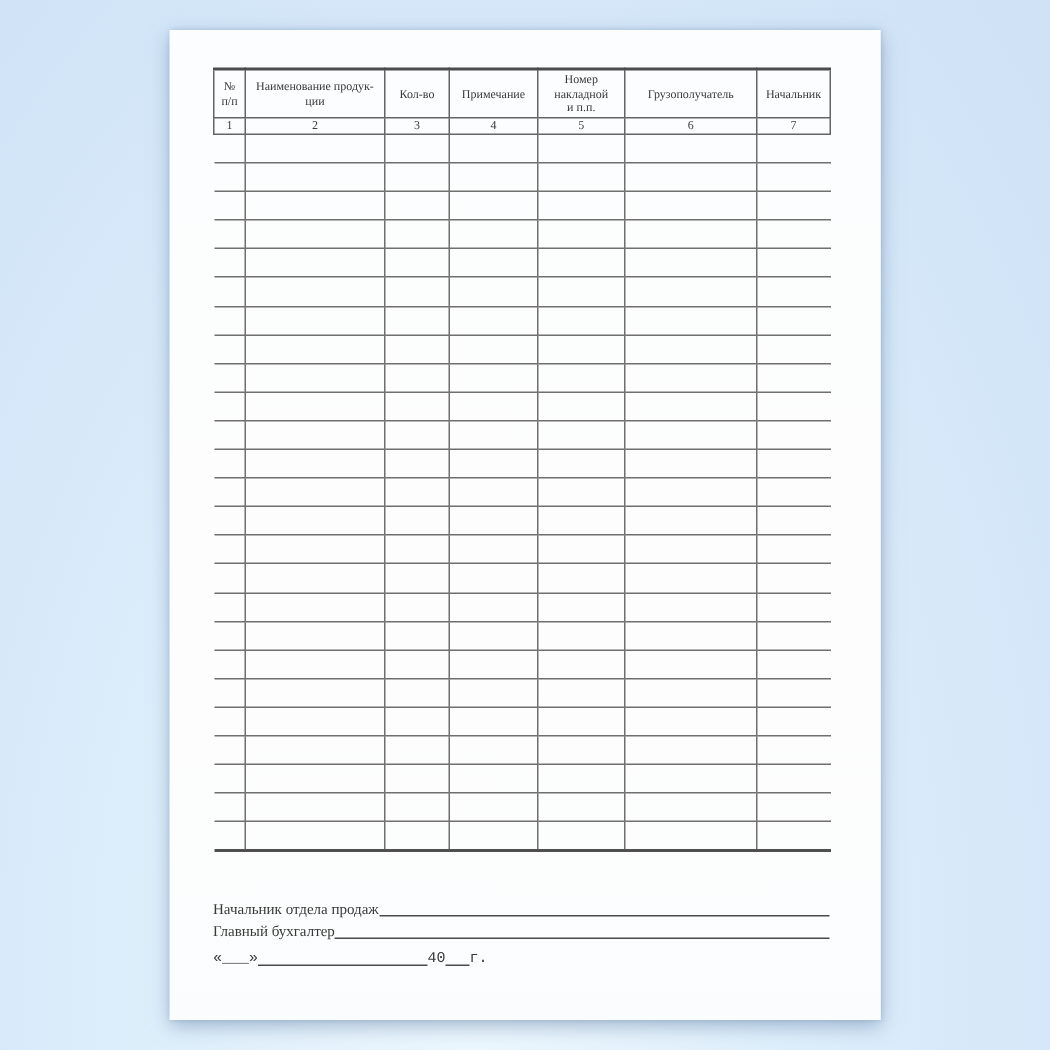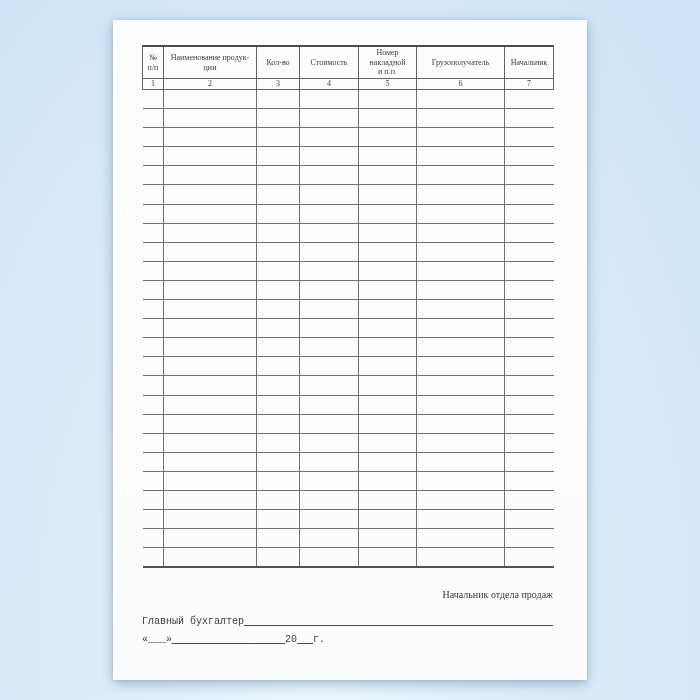--- a/index.html
+++ b/index.html
@@ -76,22 +76,22 @@
     color: #3a3a3a;
     font-size: 10px;
   }
   .sig-line {
     position: absolute;
     left: 0;
     right: 0;
     display: flex;
     align-items: flex-end;
   }
-  .sig-line.l1 { top: 0; flex-direction: column; }
-  .sig-line.l2 { top: 27px; font-family: Liberation Mono, monospace; }
+  .sig-line.l1 { top: 12px; }
+  .sig-line.l2 { top: 27px; }
   .sig-line.l3 { top: 45px; font-family: Liberation Mono, monospace; }
   .sig-label { white-space: nowrap; }
   .fill {
     flex: 1 1 auto;
     border-bottom: 1px solid #4a4a4a;
     margin-bottom: 1px;
   }
   .fill-fixed {
     flex: 0 0 auto;
     border-bottom: 1px solid #4a4a4a;
@@ -115,21 +115,21 @@
         <col class="c6">
         <col class="c7">
     </colgroup>
     <thead>
       <tr>
         <th>№
 п/п</th>
         <th>Наименование продук-
 ции</th>
         <th>Кол-во</th>
-        <th>Стоимость</th>
+        <th>Примечание</th>
         <th>Номер
 накладной
 и п.п.</th>
         <th>Грузополучатель</th>
         <th>Начальник</th>
       </tr>
       <tr class="numbers">
         <td>1</td>
         <td>2</td>
         <td>3</td>
@@ -373,19 +373,19 @@
       <span class="sig-label">Начальник отдела продаж</span>
       <span class="fill"></span>
     </div>
     <div class="sig-line l2">
       <span class="sig-label">Главный бухгалтер</span>
       <span class="fill"></span>
     </div>
     <div class="sig-line l3">
       <span class="sig-label">«___»</span>
       <span class="fill-fixed w-date"></span>
-      <span class="sig-label">20</span>
+      <span class="sig-label">40</span>
       <span class="fill-fixed w-year"></span>
       <span class="sig-label">г.</span>
     </div>
   </div>
 
 </div>
 
 </body></html>

